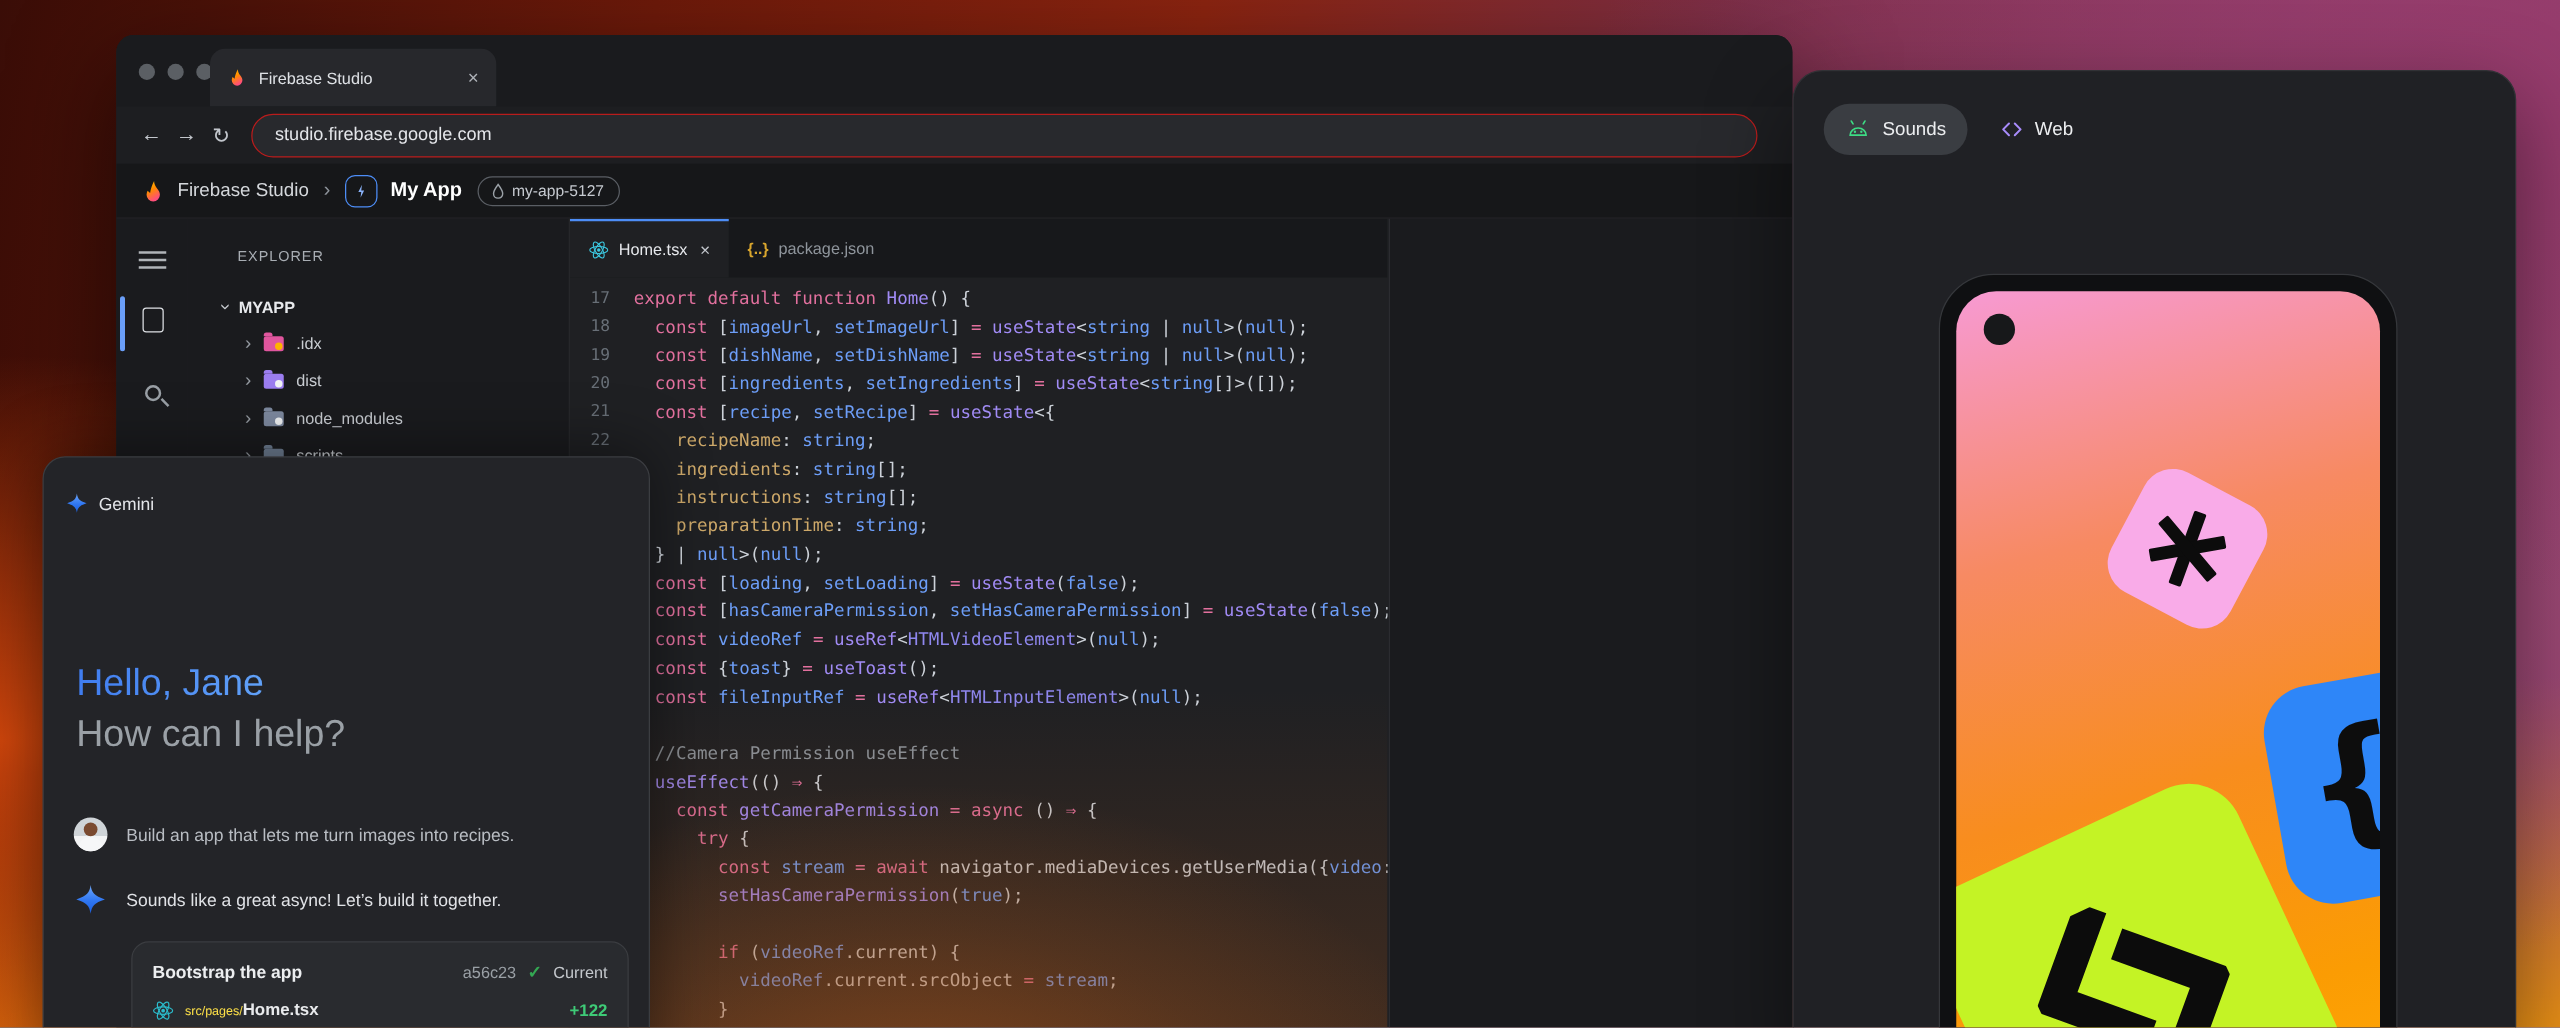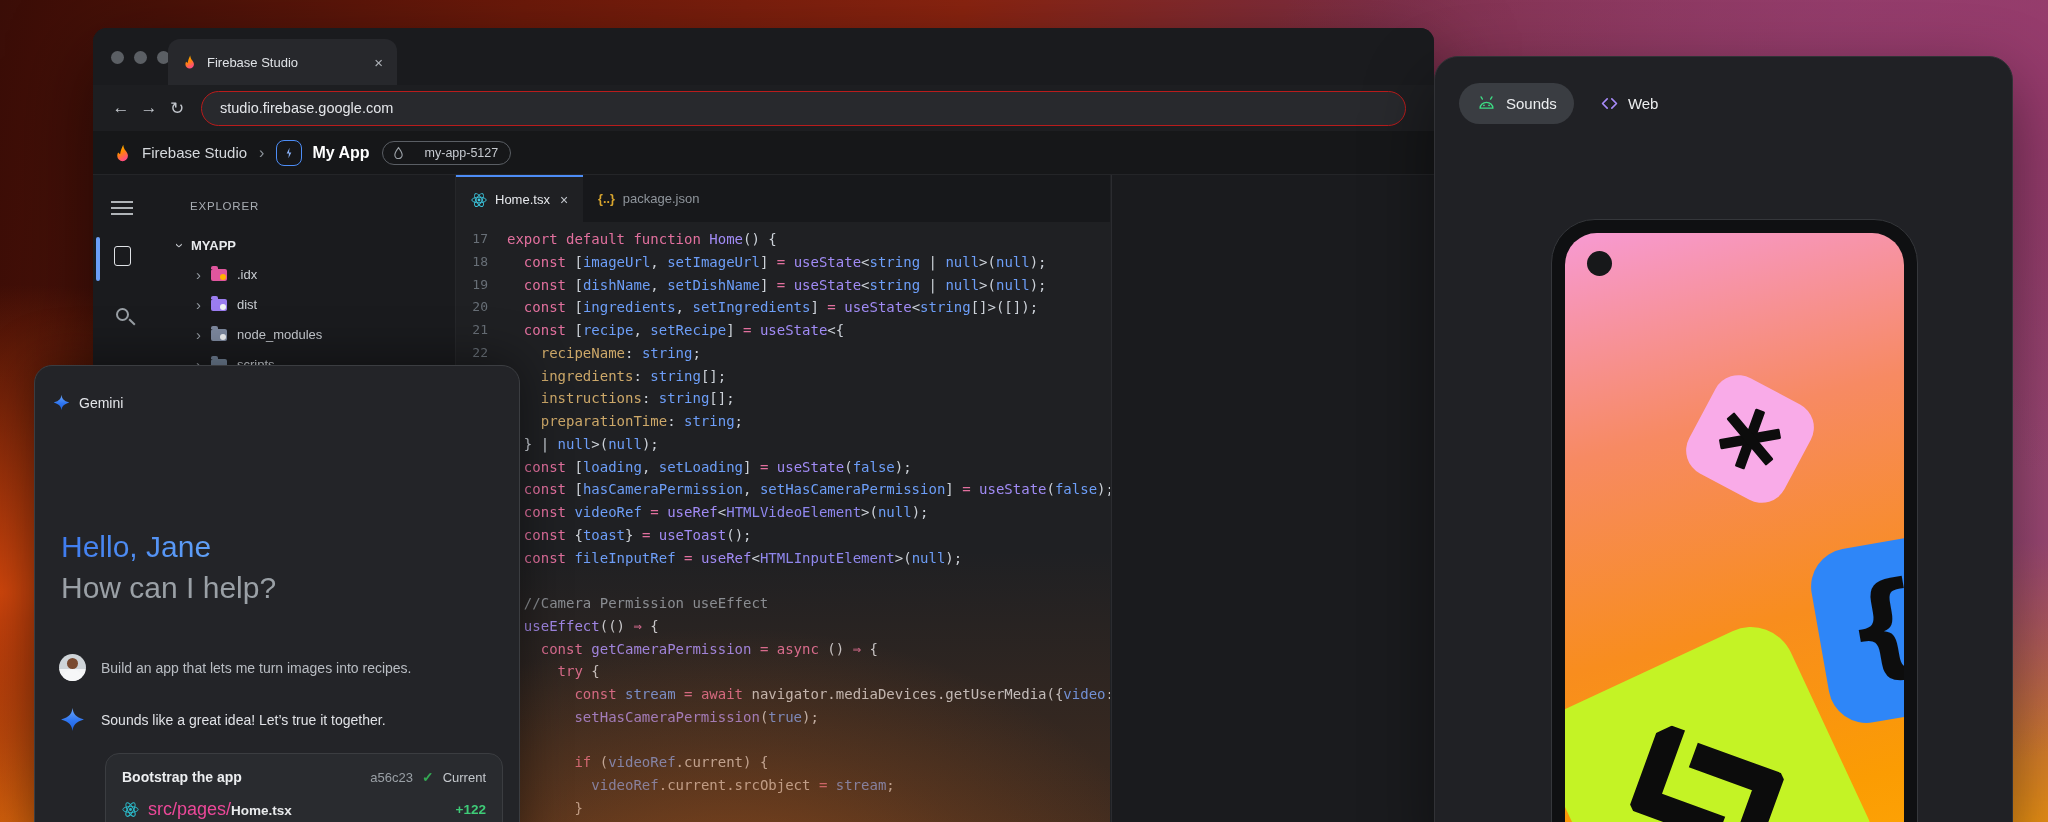--- a/index.html
+++ b/index.html
@@ -28,21 +28,21 @@
   .btab .close { margin-left:auto; color:#aeb2b8; font-size:15px; cursor:default; }
   .toolbar { height:46px; background:#1d1e21; display:flex; align-items:center; padding-left:14px; }
   .navbtn { width:28px; text-align:center; color:#c2c6cc; font-size:17px; }
   .urlbar { margin-left:10px; height:35px; width:1205px; background:#28292d; border:1px solid #b91c1c;
     border-radius:18px; display:flex; align-items:center; padding:0 18px; color:#e4e6ea; font-size:14.5px; }
   .appheader { height:44px; background:#161719; border-bottom:1px solid #242528; display:flex; align-items:center; padding-left:20px; }
   .brand { margin-left:9px; font-size:15px; color:#d5d8dc; }
   .crumbsep { margin:0 12px; color:#8d939a; font-size:16px; }
   .appicon { width:26px; height:26px; border:1.5px solid #4d8df6; border-radius:8px; display:flex; align-items:center; justify-content:center; }
   .appname { margin:0 12px 0 10px; font-size:16px; font-weight:700; color:#ffffff; }
-  .envbadge { display:flex; align-items:center; gap:20px; border:1px solid #5a5e64; border-radius:14px; padding:4px 12px 4px 9px; }
+  .envbadge { display:flex; align-items:center; gap:5px; border:1px solid #5a5e64; border-radius:14px; padding:4px 12px 4px 9px; }
   .envbadge span { font-size:12.5px; color:#c6cad0; }
 
   .workspace { position:absolute; top:147px; left:0; right:0; bottom:0; }
   .activitybar { position:absolute; left:0; top:0; bottom:0; width:57px; background:#1a1b1e; }
   .abtn { position:absolute; left:14px; width:30px; height:30px; display:flex; align-items:center; justify-content:center; }
   .hamb { width:22px; height:14px; border-top:2px solid #b0b4b8; border-bottom:2px solid #b0b4b8; position:relative; }
   .hamb::after { content:""; position:absolute; left:0; right:0; top:4px; border-top:2px solid #b0b4b8; }
   .filesic { position:relative; width:17px; height:20px; border:1.8px solid #dfe2e6; border-radius:3px; background:#1a1b1e; }
   .filesic::before { content:""; position:absolute; left:4px; top:-7px; width:17px; height:20px; border:1.8px solid #dfe2e6; border-radius:3px; z-index:-1; }
   .activeline { position:absolute; left:3px; top:62px; width:4px; height:44px; border-radius:3px; background:#6a9ef8; }
@@ -117,21 +117,21 @@
   .avatar::after { content:""; position:absolute; left:4px; top:16px; width:19px; height:12px; border-radius:8px 8px 0 0; background:#f6f7f8; }
   .card { position:absolute; left:70px; top:387px; width:398px; height:110px;
     background:#292b2f; border:1px solid #3b3d41; border-radius:14px; padding:15px 16px; }
   .crow1 { display:flex; align-items:center; }
   .ctitle { font-size:14px; font-weight:700; color:#eceef0; }
   .cmeta { margin-left:auto; display:flex; align-items:center; gap:9px; }
   .chash { font-size:13px; color:#9aa0a6; }
   .ccheck { color:#34a853; font-size:14px; font-weight:700; }
   .cstatus { font-size:13px; color:#c4c8cd; }
   .crow2 { display:flex; align-items:center; margin-top:14px; gap:9px; }
-  .cpath { font-size:18px; color:#ec4899; }
+  .cpath { font-size:10px; color:#fde047; }
   .cfile { font-size:13.5px; font-weight:700; color:#e8eaec; }
   .cadd { margin-left:auto; font-size:13.5px; font-weight:700; color:#3ecb77; }
 </style>
 </head>
 <body>
 
 <svg width="0" height="0" style="position:absolute">
   <defs>
     <linearGradient id="flameGrad" x1="0" y1="0" x2="0.4" y2="1">
       <stop offset="0" stop-color="#ffc400"></stop>
@@ -379,21 +379,21 @@
       <div class="avatar"></div>
       <div class="mtext">Build an app that lets me turn images into recipes.</div>
     </div>
 
     <div class="msg assistant" style="top:341px">
       <span style="width:27px;display:flex;justify-content:center">
         <svg width="25" height="25" viewBox="0 0 24 24">
             <path d="M12 1C12.8 6.8 14.8 9.4 23 12 14.8 14.6 12.8 17.2 12 23 11.2 17.2 9.2 14.6 1 12 9.2 9.4 11.2 6.8 12 1Z" fill="url(#gemGrad)"></path>
           </svg>
       </span>
-      <div class="mtext">Sounds like a great idea! Let’s true it together.</div>
+      <div class="mtext">Sounds like a great async! Let’s build it together.</div>
     </div>
 
     <div class="card">
       <div class="crow1">
         <span class="ctitle">Bootstrap the app</span>
         <span class="cmeta">
           <span class="chash">a56c23</span>
           <span class="ccheck">✓</span>
           <span class="cstatus">Current</span>
         </span>

